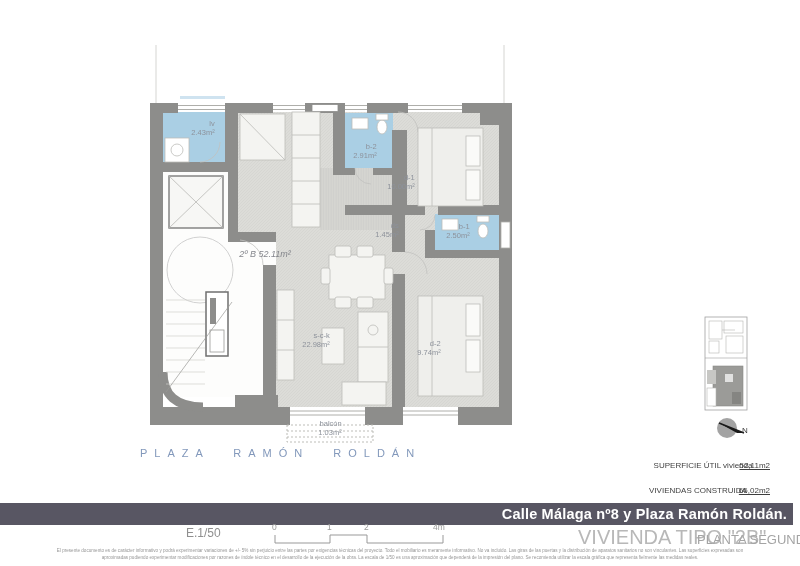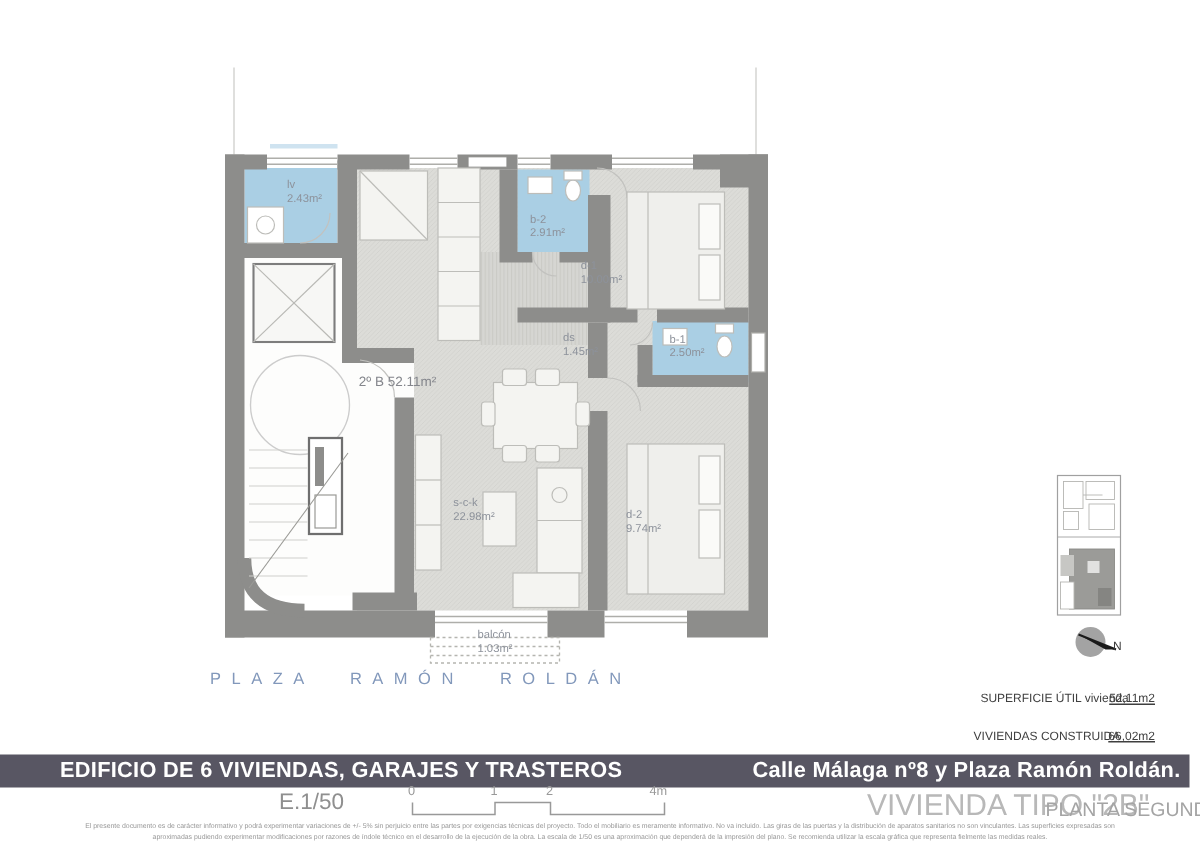--- a/index.html
+++ b/index.html
@@ -1,36 +1,36 @@
 <!DOCTYPE html>
 <html><head>
 <meta charset="utf-8">
 <style>
   html,body{margin:0;padding:0;background:#ffffff;}
   .page{position:relative;width:800px;height:566px;background:#fff;overflow:hidden;
         font-family:"Liberation Sans",sans-serif;}
   .plan-svg{position:absolute;left:0;top:0;}
-  .room-label{position:absolute;transform:translate(-50%,-50%);text-align:left;
+  .room-label{position:absolute;transform:translate(-50%,-50%);text-align:right;
               color:#8d929b;font-size:7.5px;line-height:1.25;white-space:nowrap;}
   .room-label .rname{display:block;}
   .room-label .rarea{display:block;}
   .unit-label{position:absolute;transform:translate(-50%,-50%);text-align:left;
-              color:#84868c;font-size:9px;line-height:1.3;white-space:nowrap;}
+              color:#84868c;font-size:9px;line-height:1.3;white-space:nowrap;font-style:italic;}
   .street-label{position:absolute;left:140px;top:447px;width:365px;text-align:left;
                 color:#8298bb;font-size:11px;letter-spacing:7px;word-spacing:14px;white-space:nowrap;}
   .north-label{position:absolute;left:742px;top:426px;color:#3a3a3a;font-size:8px;}
   .summary-line{position:absolute;right:30px;white-space:nowrap;color:#3f3f3f;font-size:8px;}
   .summary-line .val{position:relative;margin-left:-13px;text-decoration:underline;}
   .summary-line.built .val{margin-left:-8px;}
   .banner{position:absolute;left:0;top:503px;width:793px;height:22px;background:#585663;
           display:flex;align-items:center;color:#ffffff;font-weight:bold;font-size:14.5px;
           letter-spacing:0.2px;}
   .banner .left{margin-left:40px;}
   .banner .right{margin-left:auto;margin-right:6px;}
-  .scale-label{position:absolute;left:186px;top:526px;color:#8f8f8f;font-size:15px;}
+  .scale-label{position:absolute;left:186px;top:526px;color:#8f8f8f;font-size:12px;}
   .scale-tick{position:absolute;top:522px;color:#999;font-size:8.5px;}
   .viv-title{position:absolute;left:578px;top:526px;color:#b8b8b8;font-size:20px;white-space:nowrap;}
   .floor-title{position:absolute;left:697px;top:532px;color:#a4a4a4;font-size:13px;white-space:nowrap;}
   .disclaimer{position:absolute;left:0;width:800px;text-align:center;color:#979797;
               font-size:4.6px;line-height:1.4;white-space:nowrap;}
   .d1{top:548px;} .d2l{top:555px;}
 </style>
 </head>
 <body>
 
@@ -266,21 +266,20 @@
   <div class="north-label">N</div>
 
   <div class="summary-line util" style="top:461px">
     <span class="lbl">SUPERFICIE ÚTIL vivienda</span><span class="val">52,11m2</span>
   </div>
   <div class="summary-line built" style="top:486px">
     <span class="lbl">VIVIENDAS CONSTRUIDA</span><span class="val">66,02m2</span>
   </div>
 
   <div class="banner">
-    <span class="left">EDIFICIO DE 6 VIVIENDAS, GARAJES Y TRASTEROS</span>
     <span class="right">Calle Málaga nº8 y Plaza Ramón Roldán.</span>
   </div>
 
   <div class="scale-label">E.1/50</div>
   <div class="scale-tick" style="left:272px">0</div>
   <div class="scale-tick" style="left:327px">1</div>
   <div class="scale-tick" style="left:364px">2</div>
   <div class="scale-tick" style="left:433px">4m</div>
 
   <div class="viv-title">VIVIENDA TIPO "2B"</div>

